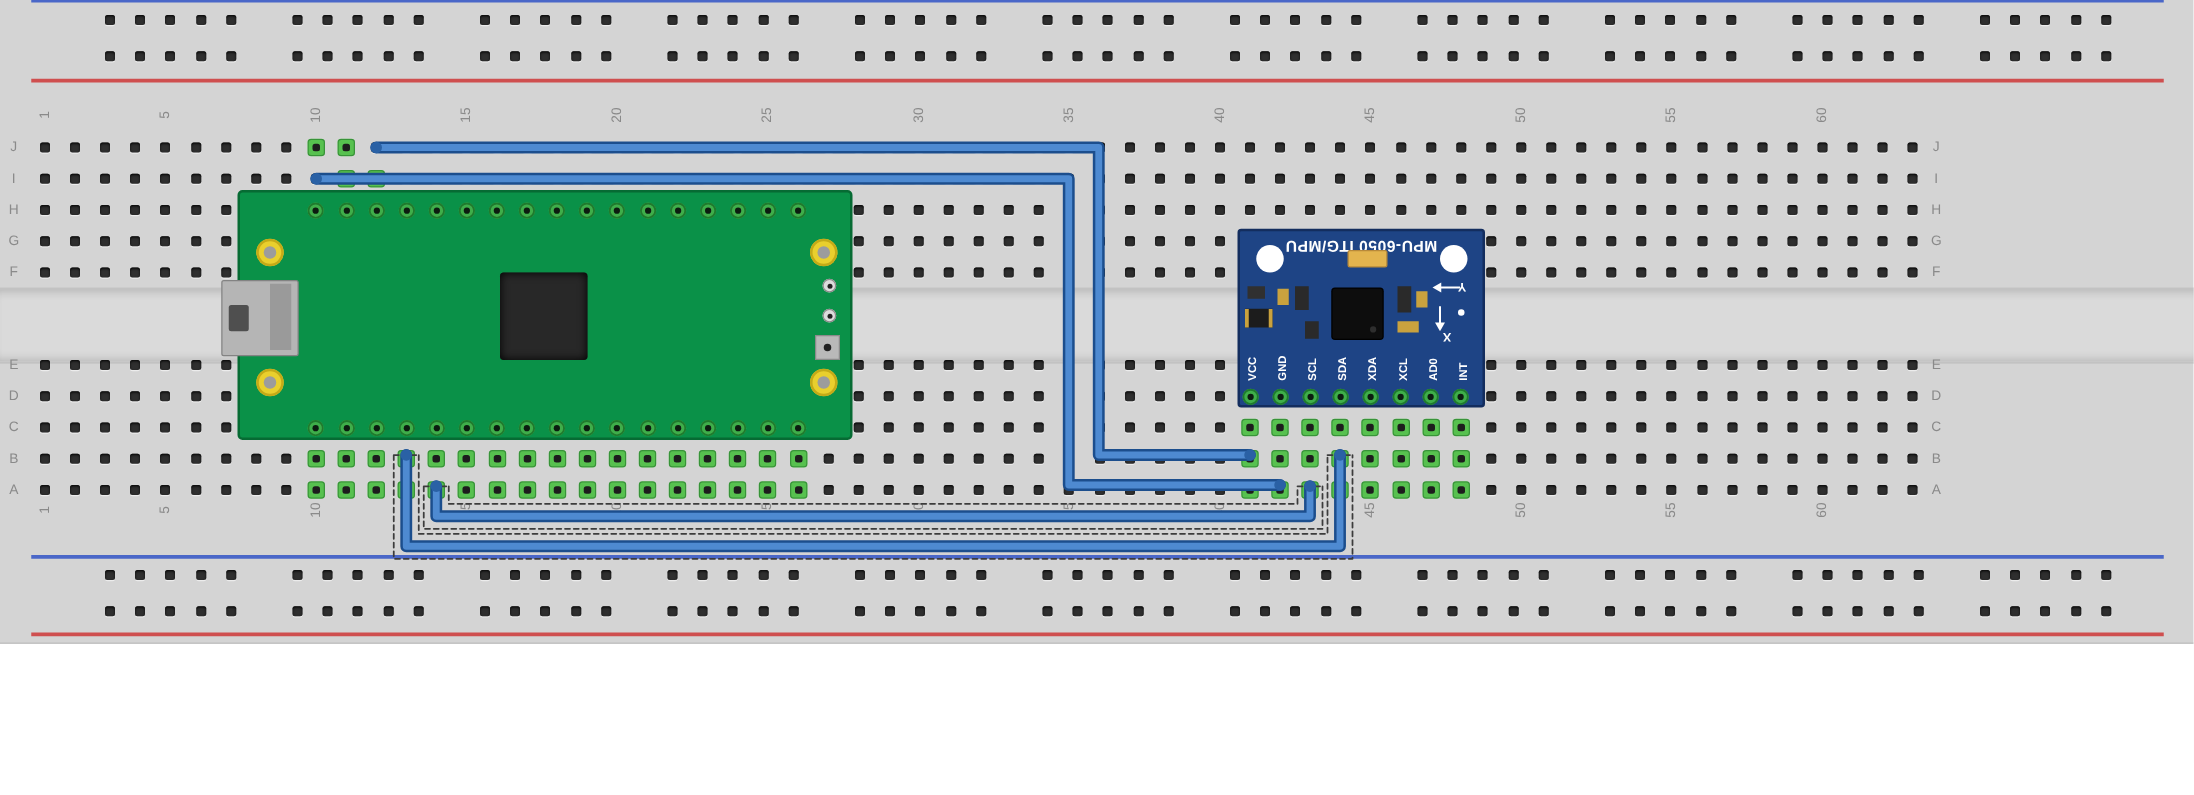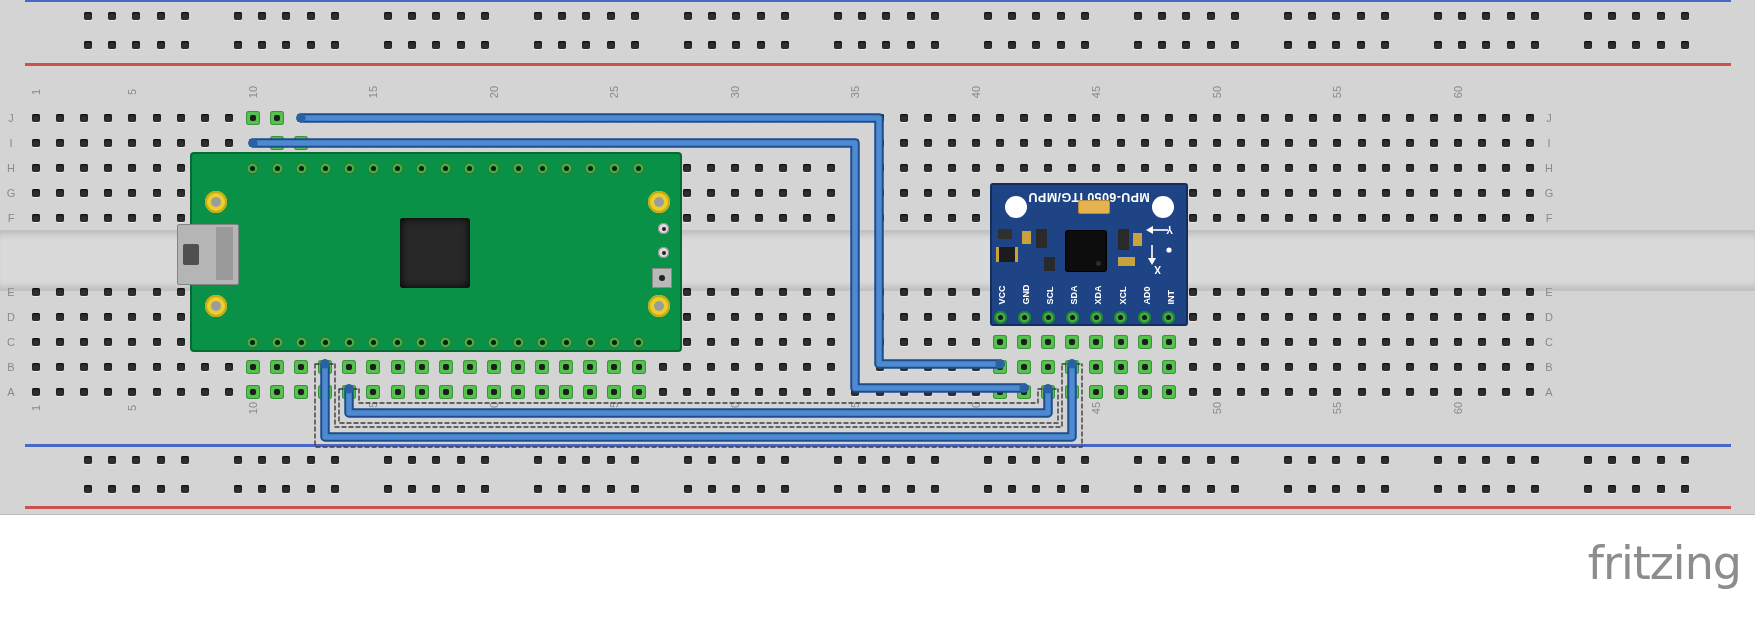--- a/index.html
+++ b/index.html
@@ -1150,14 +1150,13 @@
       <div class="pin" style="left: 993.5px; top: 310.5px;"></div>
       <div class="pin" style="left: 1017.6px; top: 310.5px;"></div>
       <div class="pin" style="left: 1041.7px; top: 310.5px;"></div>
       <div class="pin" style="left: 1065.8px; top: 310.5px;"></div>
       <div class="pin" style="left: 1089.9px; top: 310.5px;"></div>
       <div class="pin" style="left: 1114px; top: 310.5px;"></div>
       <div class="pin" style="left: 1138.1px; top: 310.5px;"></div>
       <div class="pin" style="left: 1162.2px; top: 310.5px;"></div>
     </div>
 
-  <div class="logo">fritzing</div>
 </div>
 
 </body></html>

